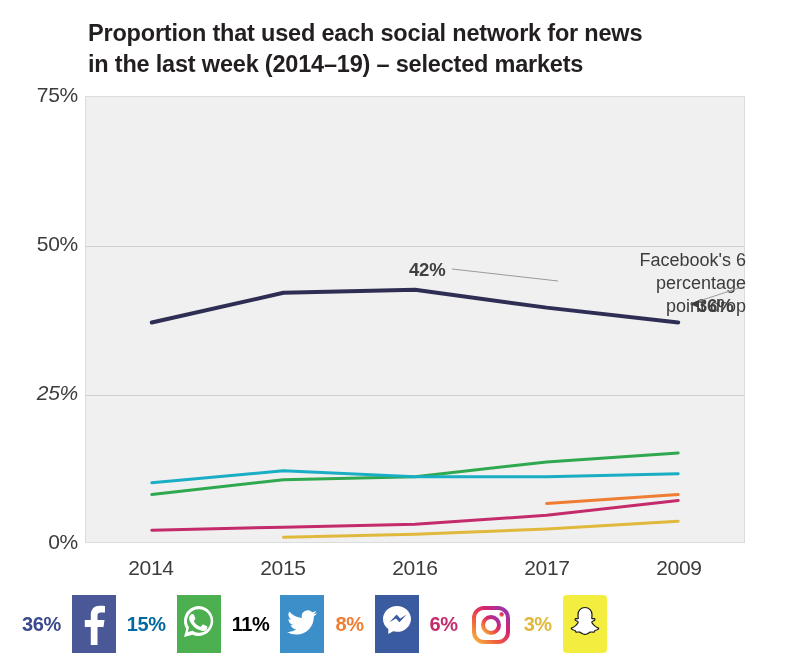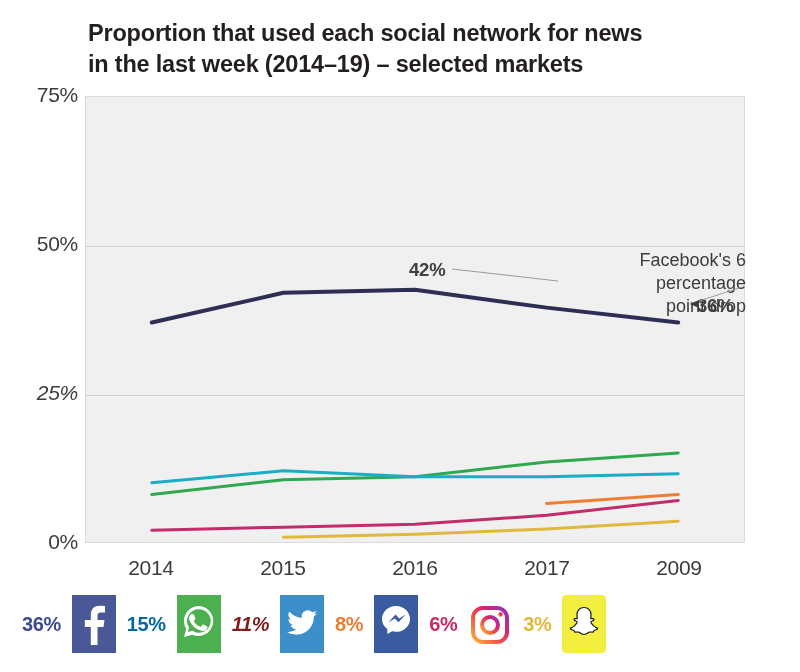--- a/index.html
+++ b/index.html
@@ -211,21 +211,21 @@
         <span class="legend-pct" style="color: #0369a1;">15%</span>
         <span class="legend-icon">
           <svg width="44" height="58" viewBox="0 0 44 58">
             <rect width="44" height="58" fill="#4caf50"></rect>
             <path fill="#fff" d="M22 11c-8.3 0-15 6.7-15 15 0 2.9.8 5.6 2.2 7.9L7 42l8.4-2.2A15 15 0 1 0 22 11zm0 3.3a11.7 11.7 0 1 1-6 21.7l-.6-.3-4.6 1.2 1.2-4.5-.4-.6A11.7 11.7 0 0 1 22 14.3z"></path>
             <path fill="#fff" d="M16.6 19.8c-.3-.7-.6-.7-.9-.7h-.8c-.3 0-.8.1-1.2.6-.4.5-1.6 1.5-1.6 3.7s1.6 4.3 1.8 4.6c.2.3 3.1 5 7.7 6.8 3.8 1.5 4.6 1.2 5.4 1.1.8-.1 2.6-1 3-2.1.4-1.1.4-2 .3-2.2-.1-.2-.4-.3-.9-.5-.4-.2-2.6-1.3-3-1.5-.4-.1-.7-.2-1 .2-.3.5-1.1 1.5-1.4 1.8-.2.3-.5.3-.9.1-.4-.2-1.9-.7-3.6-2.2-1.3-1.2-2.2-2.6-2.5-3.1-.2-.4 0-.7.2-.9l.7-.8c.2-.3.3-.5.4-.8.2-.3.1-.6 0-.8-.1-.2-1-2.4-1.3-3.3z"></path>
           </svg>
         </span>
       </div>
       <div class="legend-item">
-        <span class="legend-pct" style="color: #7f1d1d; font-style: italic;">11%</span>
+        <span class="legend-pct" style="color: #000000;">11%</span>
         <span class="legend-icon">
           <svg width="44" height="58" viewBox="0 0 44 58">
             <rect width="44" height="58" fill="#3d8fc9"></rect>
             <path fill="#fff" d="M37 18.2c-1.1.5-2.3.8-3.5 1a6.1 6.1 0 0 0 2.7-3.4c-1.2.7-2.5 1.2-3.9 1.5a6.1 6.1 0 0 0-10.4 5.6 17.3 17.3 0 0 1-12.6-6.4 6.1 6.1 0 0 0 1.9 8.2c-1 0-2-.3-2.8-.8v.1c0 3 2.1 5.4 4.9 6-.5.1-1 .2-1.6.2-.4 0-.8 0-1.1-.1a6.1 6.1 0 0 0 5.7 4.2A12.3 12.3 0 0 1 7 36.9a17.3 17.3 0 0 0 9.4 2.7c11.2 0 17.4-9.3 17.4-17.4v-.8c1.2-.9 2.2-2 3.2-3.2z"></path>
           </svg>
         </span>
       </div>
       <div class="legend-item">
         <span class="legend-pct" style="color: rgb(239, 125, 50);">8%</span>
         <span class="legend-icon">

